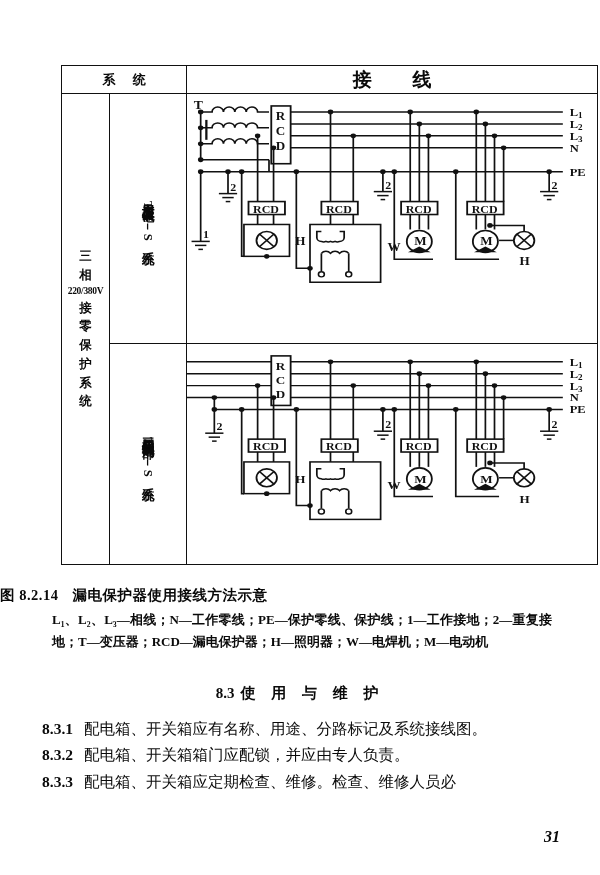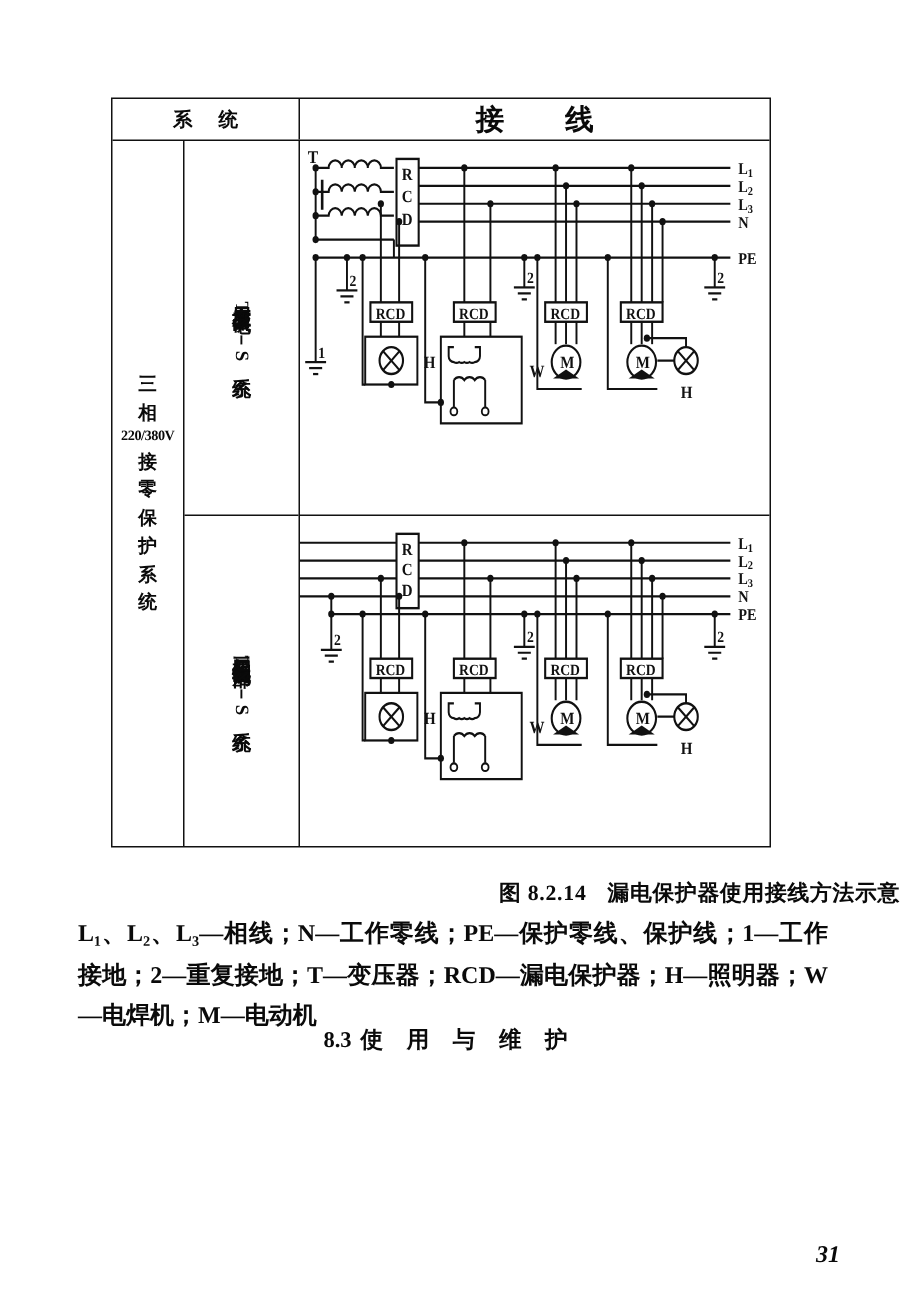--- a/index.html
+++ b/index.html
@@ -8,21 +8,21 @@
     background:#ffffff;
     font-family:"Liberation Serif","DejaVu Serif",serif;
     color:#0a0a0a;
     position:relative;
     overflow:hidden;
   }
   .page{position:absolute;left:0;top:0;width:600px;height:875px;}
 
   
   .figure-table{
-    position:absolute;left:74px;top:65px;width:440px;height:500px;
+    position:absolute;left:61px;top:65px;width:537px;height:500px;
     border:1.6px solid #111;
     box-sizing:border-box;
     padding-left:42px;
   }
   .hdr-row{
     position:absolute;left:0;top:0;width:100%;height:28px;
     border-bottom:1.6px solid #111;box-sizing:border-box;
   }
   .hdr-sys{
     position:absolute;left:0;top:0;width:125px;height:100%;
@@ -69,30 +69,30 @@
   
   .diagcell{
     position:absolute;left:125px;right:0;
   }
   .diagcell.top{top:28px;height:250px;border-bottom:1.4px solid #111;box-sizing:border-box;}
   .diagcell.bot{top:278px;bottom:0;}
   .diagcell svg{display:block;width:100%;height:100%;}
 
   
   .caption{
-    position:absolute;left:0;top:586px;width:600px;text-align:right;
+    position:absolute;left:0;top:586px;width:600px;text-align:left;
     font-size:14.5px;font-weight:bold;
     font-family:"Liberation Serif","DejaVu Serif",serif;
   }
   .caption .num{letter-spacing:0.5px;}
   .caption .ttl{margin-left:14px;letter-spacing:0.5px;}
 
   .legend{
     position:absolute;left:52px;top:609px;width:500px;
-    font-size:16px;line-height:1.72;font-weight:bold;
+    font-size:13px;line-height:1.72;font-weight:bold;
     text-align:justify;
   }
 
   
   .sec-head{
     position:absolute;left:0;top:684px;width:600px;text-align:center;
     font-size:15px;font-weight:bold;
   }
   .sec-head .sn{margin-right:6px;}
   .sec-head .st{letter-spacing:6px;text-align:center;}
@@ -474,16 +474,27 @@
   <div class="caption">
     <span class="num">图 8.2.14</span><span class="ttl">漏电保护器使用接线方法示意</span>
   </div>
 
   <div class="legend">L₁、L₂、L₃—相线；N—工作零线；PE—保护零线、保护线；1—工作接地；2—重复接地；T—变压器；RCD—漏电保护器；H—照明器；W—电焊机；M—电动机</div>
 
   <div class="sec-head">
     <span class="sn">8.3</span><span class="st">使 用 与 维 护</span>
   </div>
 
+  <div class="body-text">
+    <p class="para">
+      <span class="tag">8.3.1</span><span>配电箱、开关箱应有名称、用途、分路标记及系统接线图。</span>
+    </p>
+    <p class="para">
+      <span class="tag">8.3.2</span><span>配电箱、开关箱箱门应配锁，并应由专人负责。</span>
+    </p>
+    <p class="para">
+      <span class="tag">8.3.3</span><span>配电箱、开关箱应定期检查、维修。检查、维修人员必</span>
+    </p>
+  </div>
 
   <div class="pageno">31</div>
 
 </div>
 
 </body></html>

